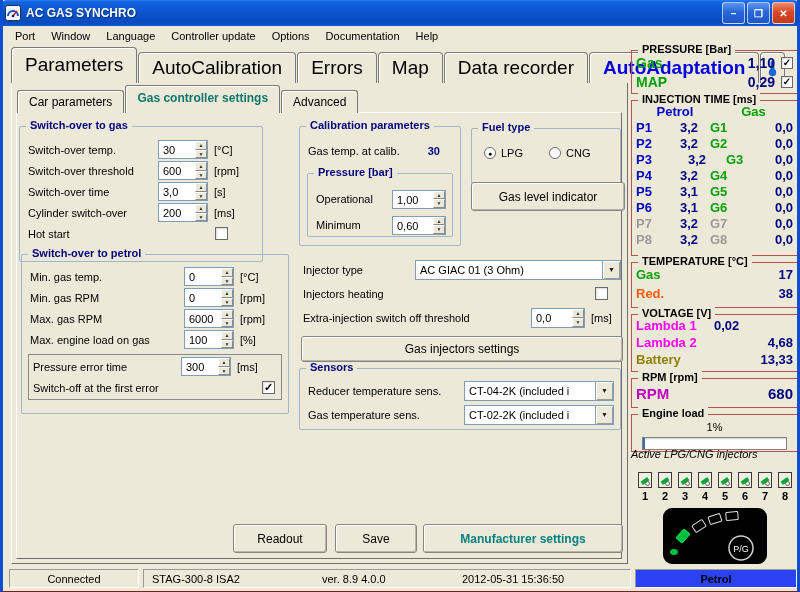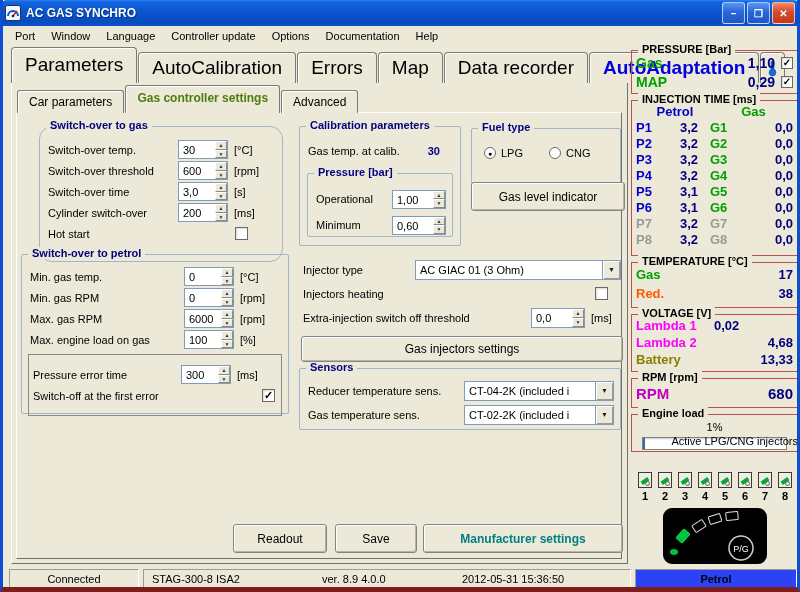--- a/index.html
+++ b/index.html
@@ -1,35 +1,35 @@
 <!DOCTYPE html>
 <html><head>
 <meta charset="utf-8">
 <style>
   html,body{margin:0;padding:0;}
   body{width:800px;height:592px;font-family:"Liberation Sans",sans-serif;font-size:11px;background:#d4d0c8;-webkit-font-smoothing:antialiased;}
-  .w{position:relative;width:800px;height:592px;background:#ece9d8;border-left:3px solid #0b4fd0;border-right:3px solid #0b4fd0;border-bottom:5px solid #7f1d1d;box-sizing:border-box;overflow:hidden;}
+  .w{position:relative;width:800px;height:592px;background:#ece9d8;border-left:3px solid #0b4fd0;border-right:3px solid #0b4fd0;border-bottom:1px solid #7f1d1d;box-sizing:border-box;overflow:hidden;}
   
   .tb{position:absolute;left:-3px;top:0;width:800px;height:26px;background:linear-gradient(180deg,#2a80f2 0%,#1263e0 8%,#0a55d0 45%,#084bbd 85%,#0a55cc 100%);border-radius:7px 7px 0 0;display:flex;align-items:center;padding:0 5px;box-sizing:border-box;}
   .tb .ttl{color:#fff;font-weight:bold;font-size:12px;text-shadow:1px 1px 1px #00317e;margin-left:5px;flex:1;}
   .tbtn{width:21px;height:20px;margin-left:2px;border:1px solid rgba(255,255,255,.65);border-radius:3px;background:linear-gradient(180deg,#5a95f2,#2967d8 45%,#1e56c8);color:#fff;font-size:10px;display:flex;align-items:center;justify-content:center;font-weight:bold;}
   .tbtn.cl{background:linear-gradient(180deg,#f08a6a,#d6492a 45%,#c23a1a);}
   
   .menu{position:absolute;left:0;top:26px;width:794px;height:20px;background:#ece9d8;display:flex;align-items:center;padding-left:4px;}
   .mi{padding:0 8px;line-height:20px;color:#000;}
   
   .mtabs{position:absolute;left:8px;top:48px;height:35px;display:flex;align-items:flex-end;z-index:3;}
   .mtab{height:30px;margin:0 1px 0 0;padding:0 13px;background:#ece9d8;border:1px solid #7a7a7a;border-bottom:none;border-radius:4px 4px 0 0;box-shadow:inset 1px 1px 0 #fff;font-size:19px;line-height:30px;white-space:nowrap;}
   .mtab.sel{height:35px;line-height:34px;}
   .mtab.adapt{color:#0000e0;font-weight:bold;}
   .mtab.ico{padding:0 6px;display:flex;align-items:center;height:30px;}
   .panel1{position:absolute;left:8px;top:82px;width:617px;height:482px;background:#ece9d8;border:1px solid;border-color:#fff #707070 #707070 #fff;box-sizing:border-box;z-index:1;}
   .stabs{position:absolute;left:14px;top:86px;height:27px;display:flex;align-items:flex-end;z-index:3;}
   .stab{height:22px;margin:0 1px 0 0;padding:0 11px;background:#ece9d8;border:1px solid #7a7a7a;border-bottom:none;border-radius:3px 3px 0 0;box-shadow:inset 1px 1px 0 #fff;font-size:12px;line-height:22px;white-space:nowrap;}
-  .stab.sel{height:27px;line-height:25px;color:#4d7c0f;font-weight:bold;}
+  .stab.sel{height:27px;line-height:25px;color:#0f766e;font-weight:bold;}
   .panel2{position:absolute;left:13px;top:112px;width:606px;height:447px;background:#ece9d8;border:1px solid;border-color:#fff #707070 #707070 #fff;box-sizing:border-box;z-index:2;}
   
   .fs{position:absolute;box-sizing:border-box;z-index:4;}
   .fsb{border:1px solid #9fb6cc;border-radius:2px;}
   .fsr{border:1px solid #b9524a;}
   .lg{position:absolute;top:-8px;left:6px;background:#ece9d8;padding:0 4px;font-size:11px;font-weight:bold;white-space:nowrap;}
   .lgb{color:#000080;}
   .lgr{color:#000;}
   
   .row{display:flex;align-items:center;height:21px;padding:0 6px 0 8px;}
@@ -107,21 +107,21 @@
   </div>
   <div class="panel1"></div>
 
   <div class="stabs">
     <span class="stab">Car parameters</span>
     <span class="stab sel">Gas controller settings</span>
     <span class="stab">Advanced</span>
   </div>
   <div class="panel2"></div>
 
-  <div class="fs fsb" style="left:36px;top:126px;width:244px;height:136px;border-radius:13px;">
+  <div class="fs fsb" style="left:16px;top:126px;width:244px;height:136px;">
     <span class="lg lgb">Switch-over to gas</span>
     <div style="padding-top:12px;">
       <div class="row">
         <span class="lbl">Switch-over temp.</span>
         <span class="spin">
             <span class="sv">30</span>
             <span class="sbs">
               <span class="sb">▲</span>
               <span class="sb">▼</span>
             </span>
@@ -208,21 +208,21 @@
         <span class="lbl">Max. engine load on gas</span>
         <span class="spin">
             <span class="sv">100</span>
             <span class="sbs">
               <span class="sb">▲</span>
               <span class="sb">▼</span>
             </span>
           </span>
         <span class="unit">[%]</span>
       </div>
-      <div style="margin:4px 6px 0 6px;border:1px solid #8a8a8a;padding:9px 0;">
+      <div style="margin:4px 6px 0 6px;border:1px solid #8a8a8a;padding:1px 0;">
         <div class="row" style="padding:0 2px 0 4px;">
           <span class="lbl">Pressure error time</span>
           <span class="spin">
               <span class="sv">300</span>
               <span class="sbs">
                 <span class="sb">▲</span>
                 <span class="sb">▼</span>
               </span>
             </span>
           <span class="unit">[ms]</span>
@@ -350,21 +350,21 @@
         <span class="cv" style="width:36px;text-align:right;">3,2</span>
         <span class="cg" style="width:28px;margin-left:12px;">G1</span>
         <span class="cv" style="flex:1;text-align:right;">0,0</span>
       </div>
     <div class="prow pr" style="height:16px;">
         <span class="cp" style="width:26px;">P2</span>
         <span class="cv" style="width:36px;text-align:right;">3,2</span>
         <span class="cg" style="width:28px;margin-left:12px;">G2</span>
         <span class="cv" style="flex:1;text-align:right;">0,0</span>
       </div>
-    <div class="prow pr" style="height:16px;">
+    <div class="prow pr" style="height:16px;gap:8px;">
         <span class="cp" style="width:26px;">P3</span>
         <span class="cv" style="width:36px;text-align:right;">3,2</span>
         <span class="cg" style="width:28px;margin-left:12px;">G3</span>
         <span class="cv" style="flex:1;text-align:right;">0,0</span>
       </div>
     <div class="prow pr" style="height:16px;">
         <span class="cp" style="width:26px;">P4</span>
         <span class="cv" style="width:36px;text-align:right;">3,2</span>
         <span class="cg" style="width:28px;margin-left:12px;">G4</span>
         <span class="cv" style="flex:1;text-align:right;">0,0</span>
@@ -432,21 +432,21 @@
   </div>
 
   <div class="fs fsr" style="left:628px;top:414px;width:167px;height:38px;">
     <span class="lg lgr">Engine load</span>
     <div style="text-align:center;font-size:11px;color:#000;padding-top:6px;">1%</div>
     <div class="bar">
         <i></i>
       </div>
   </div>
 
-  <div class="flbl" style="left:628px;top:435px;width:167px;text-align:right;">Active LPG/CNG injectors</div>
+  <div class="flbl" style="left:628px;top:448px;width:167px;text-align:left;font-style:italic;">Active LPG/CNG injectors</div>
   <div style="position:absolute;left:632px;top:472px;width:160px;display:flex;z-index:5;">
     <span style="width:20px;display:flex;justify-content:center;">
         <span class="injicon"></span>
       </span>
     <span style="width:20px;display:flex;justify-content:center;">
         <span class="injicon"></span>
       </span>
     <span style="width:20px;display:flex;justify-content:center;">
         <span class="injicon"></span>
       </span>

